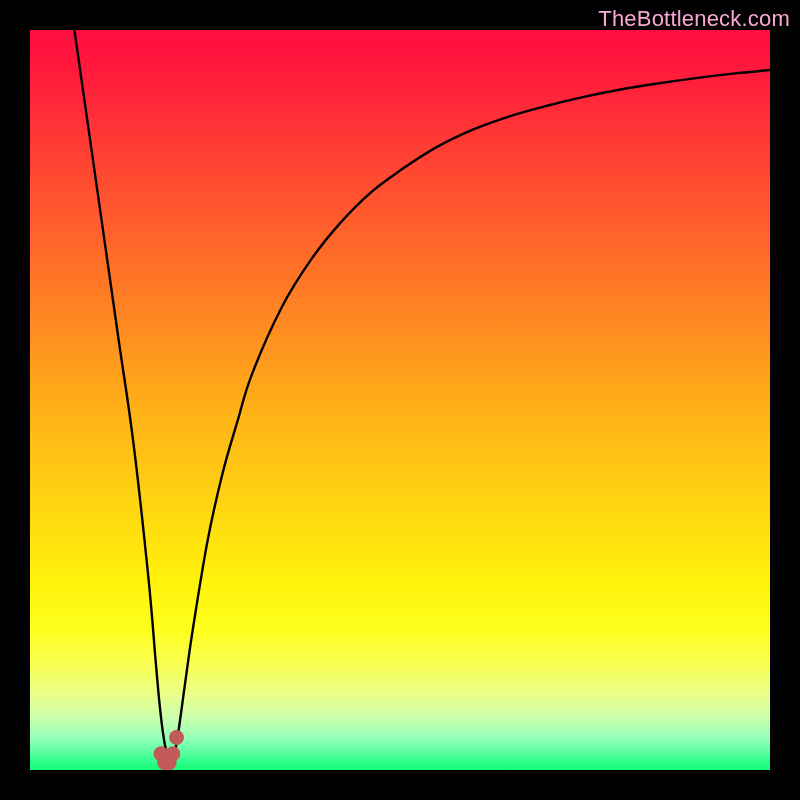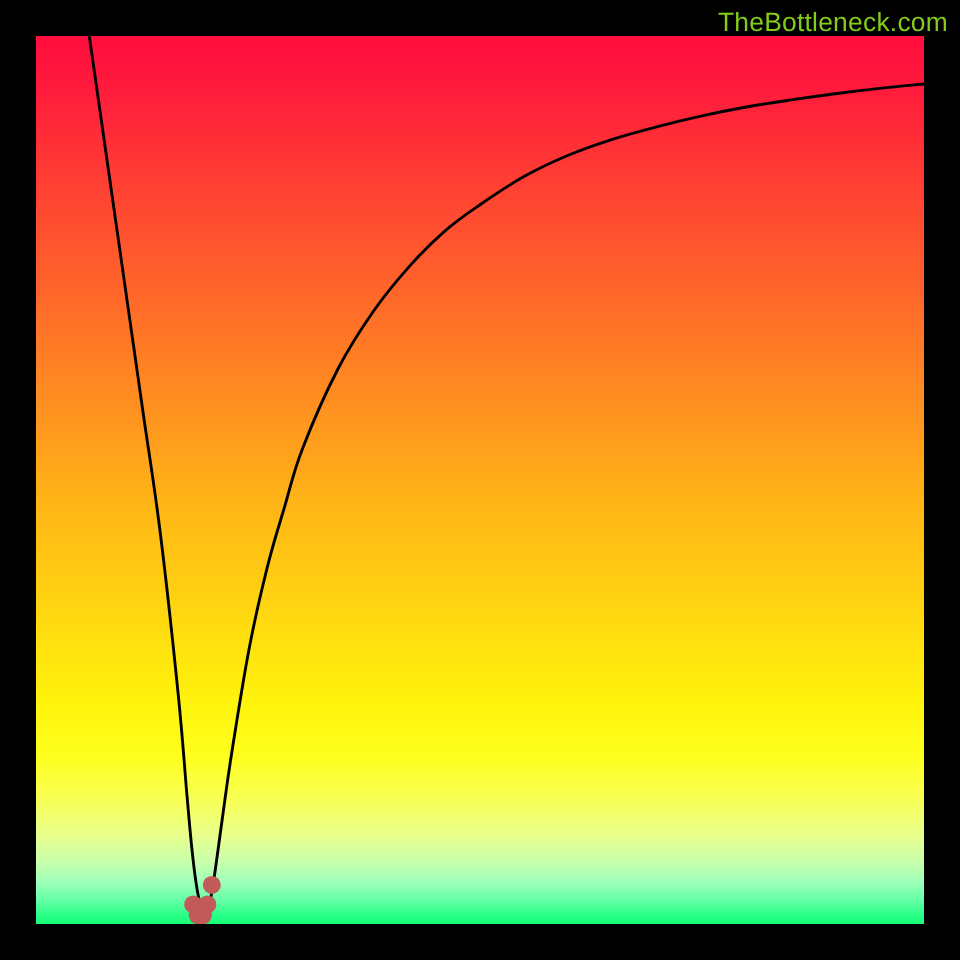--- a/index.html
+++ b/index.html
@@ -54,21 +54,21 @@
     inset: 0;
     width: 740px;
     height: 740px;
   }
   .watermark {
     position: absolute;
     top: 6px;
     right: 10px;
     font-family: Arial, Helvetica, sans-serif;
     font-size: 22px;
-    color: #84cc16;
+    color: #f9a8d4;
     letter-spacing: 0.2px;
     user-select: none;
   }
 </style>
 </head>
 <body>
 
 <div class="frame">
   <div class="watermark">TheBottleneck.com</div>
 

